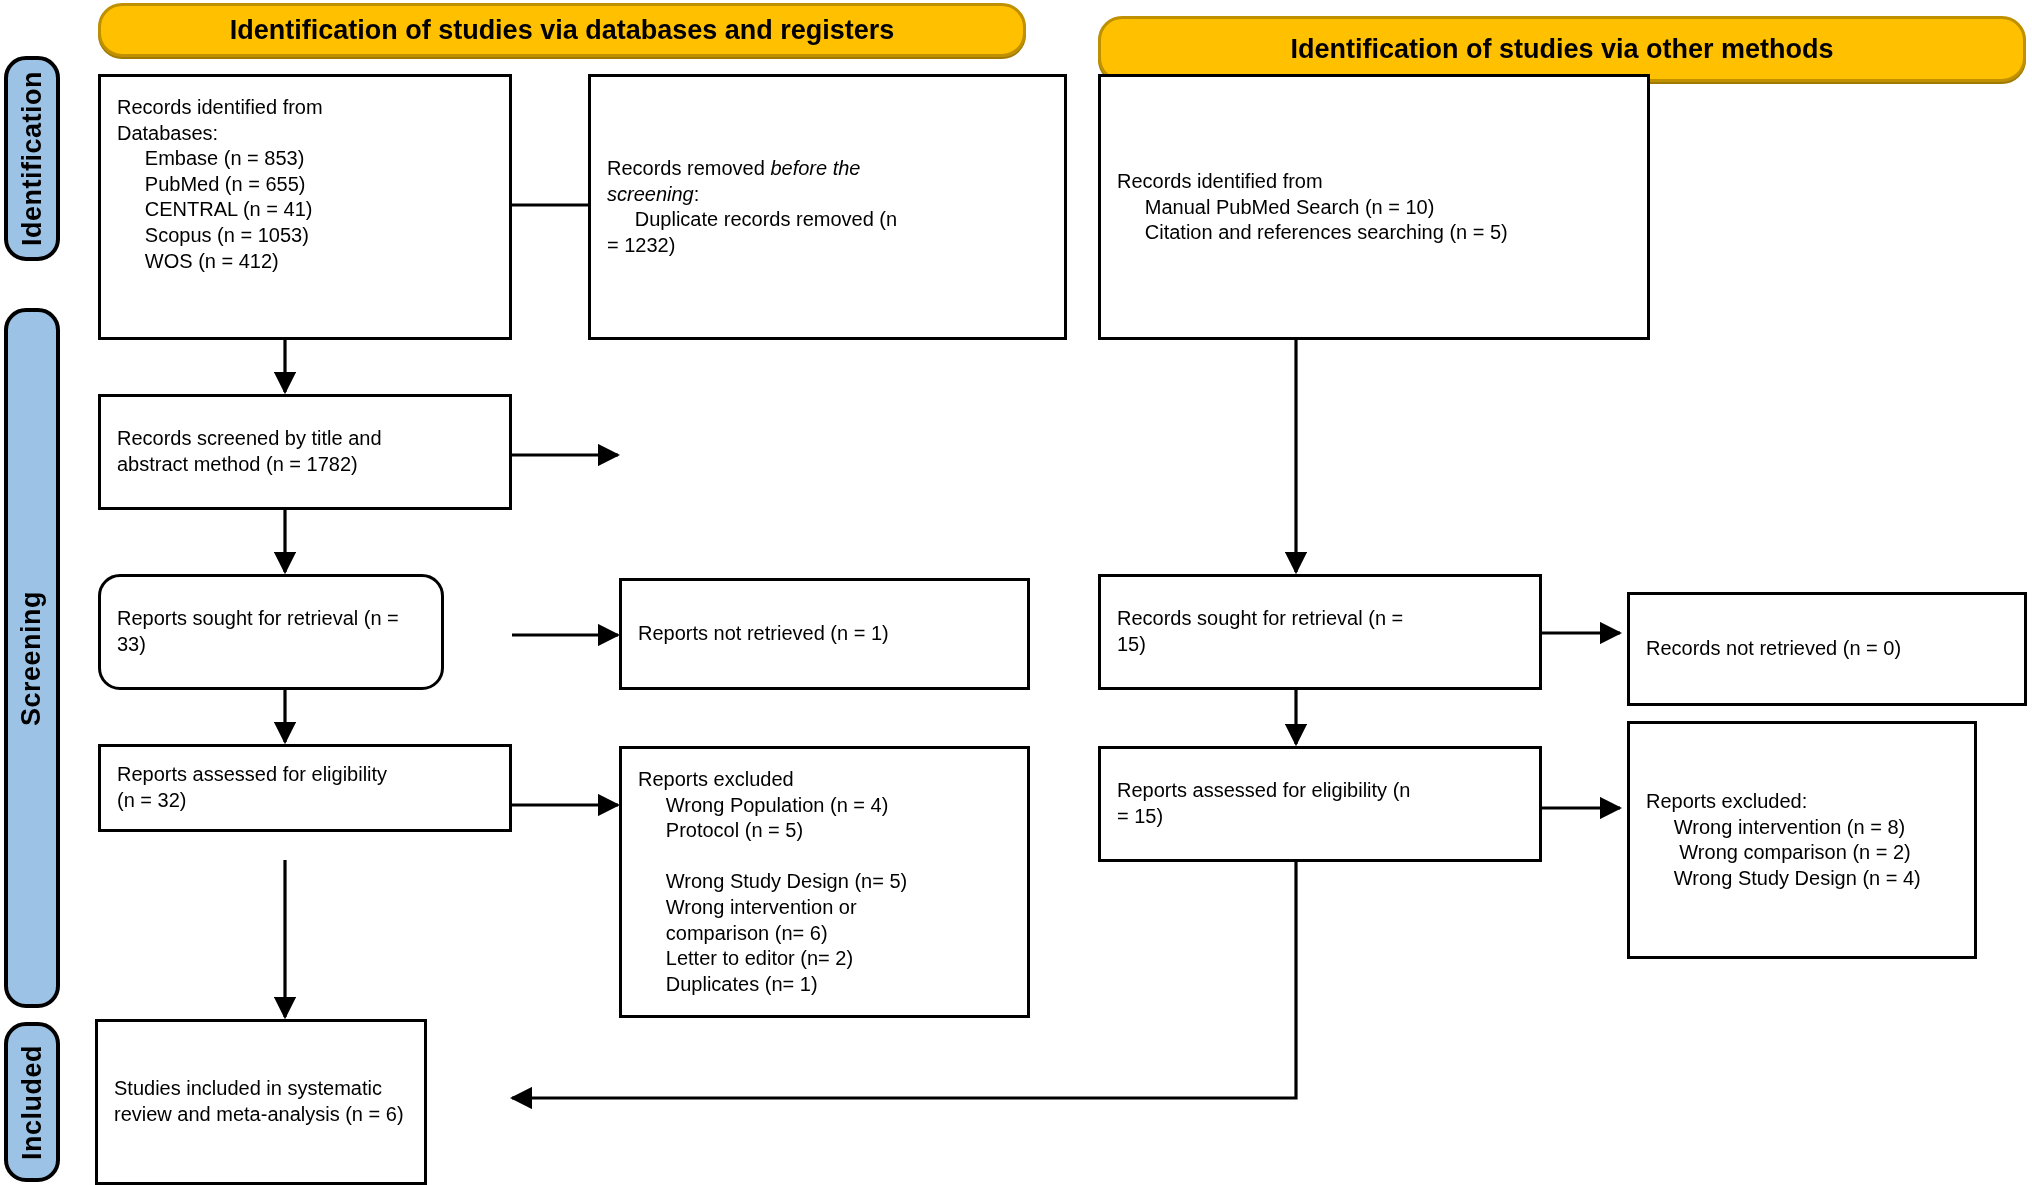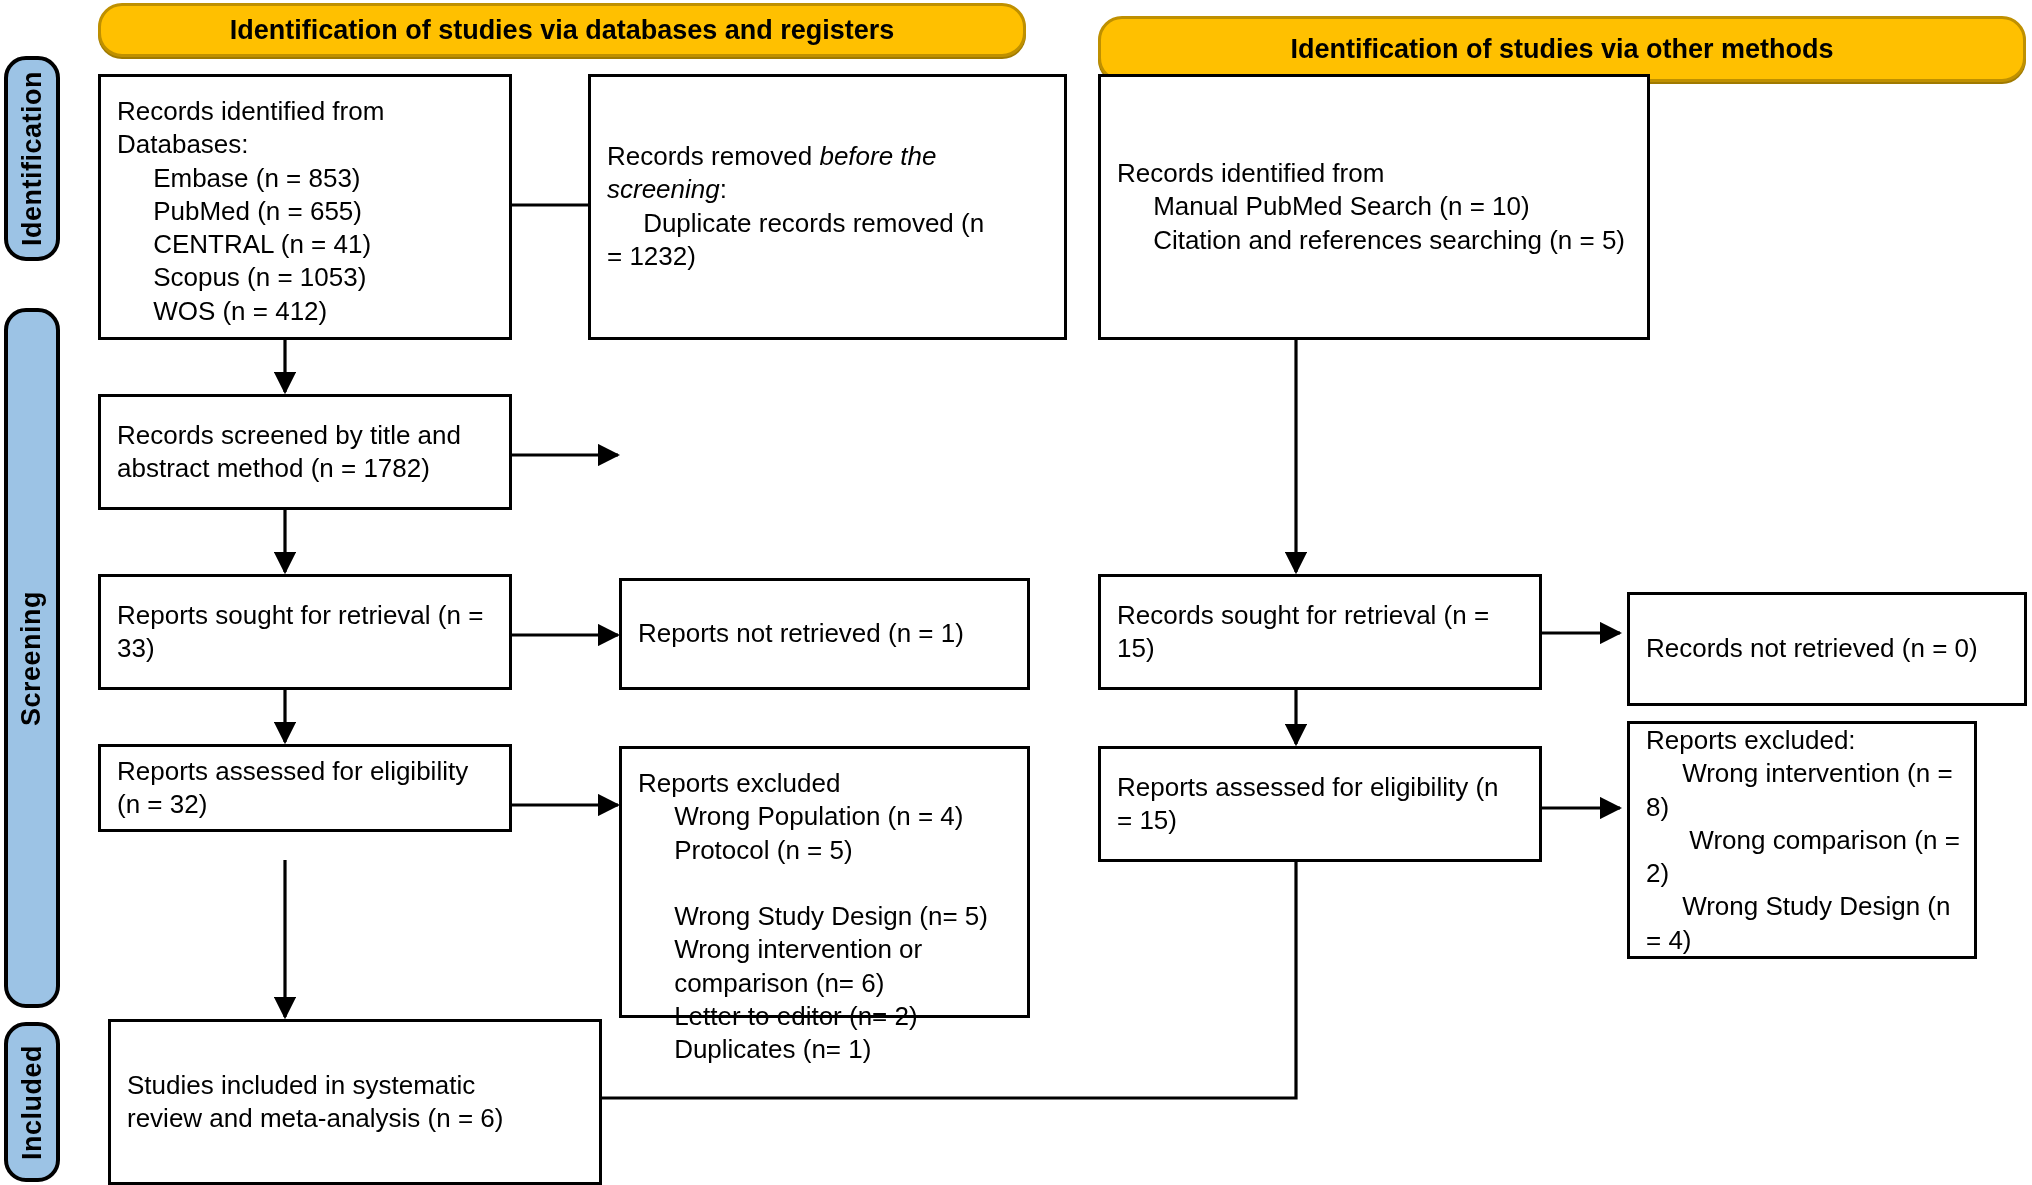--- a/index.html
+++ b/index.html
@@ -58,21 +58,21 @@
     border: 3px solid #000000;
     box-sizing: border-box;
     padding: 0;
   }
   .flow-box .box-text {
     position: absolute;
     left: 16px;
     right: 10px;
     top: 50%;
     transform: translateY(-50%);
-    font-size: 26px;
+    font-size: 20px;
     line-height: 1.28;
     color: #000000;
     white-space: pre-wrap;
     font-family: "Liberation Sans", sans-serif;
   }
   .flow-box.text-top .box-text {
     top: 18px;
     transform: none;
   }
   .box-text em {
@@ -165,21 +165,21 @@
 <span>     Duplicate records removed (n</span>
 <span>= 1232)</span></div>
   </div>
 
   <div class="flow-box" style="left:98px; top:394px; width:414px; height:116px;">
     <div class="box-text">Records screened by title and
 abstract method (n = 1782)</div>
   </div>
 
 
-  <div class="flow-box" style="left:98px; top:574px; width:414px; height:116px;">
+  <div class="flow-box" style="left:98px; top:574px; width:346px; height:116px;border-radius:22px;">
     <div class="box-text">Reports sought for retrieval (n =
 33)</div>
   </div>
 
   <div class="flow-box" style="left:619px; top:578px; width:411px; height:112px;">
     <div class="box-text">Reports not retrieved (n = 1)</div>
   </div>
 
   <div class="flow-box" style="left:98px; top:744px; width:414px; height:88px;">
     <div class="box-text">Reports assessed for eligibility
@@ -191,21 +191,21 @@
      Wrong Population (n = 4)
      Protocol (n = 5)
 
      Wrong Study Design (n= 5)
      Wrong intervention or
      comparison (n= 6)
      Letter to editor (n= 2)
      Duplicates (n= 1)</div>
   </div>
 
-  <div class="flow-box" style="left:108px; top:1019px; width:494px; height:166px;">
+  <div class="flow-box" style="left:95px; top:1019px; width:332px; height:166px;">
     <div class="box-text">Studies included in systematic
 review and meta-analysis (n = 6)</div>
   </div>
 
   <div class="flow-box" style="left:1098px; top:74px; width:552px; height:266px;">
     <div class="box-text">Records identified from
      Manual PubMed Search (n = 10)
      Citation and references searching (n = 5)</div>
   </div>
 

